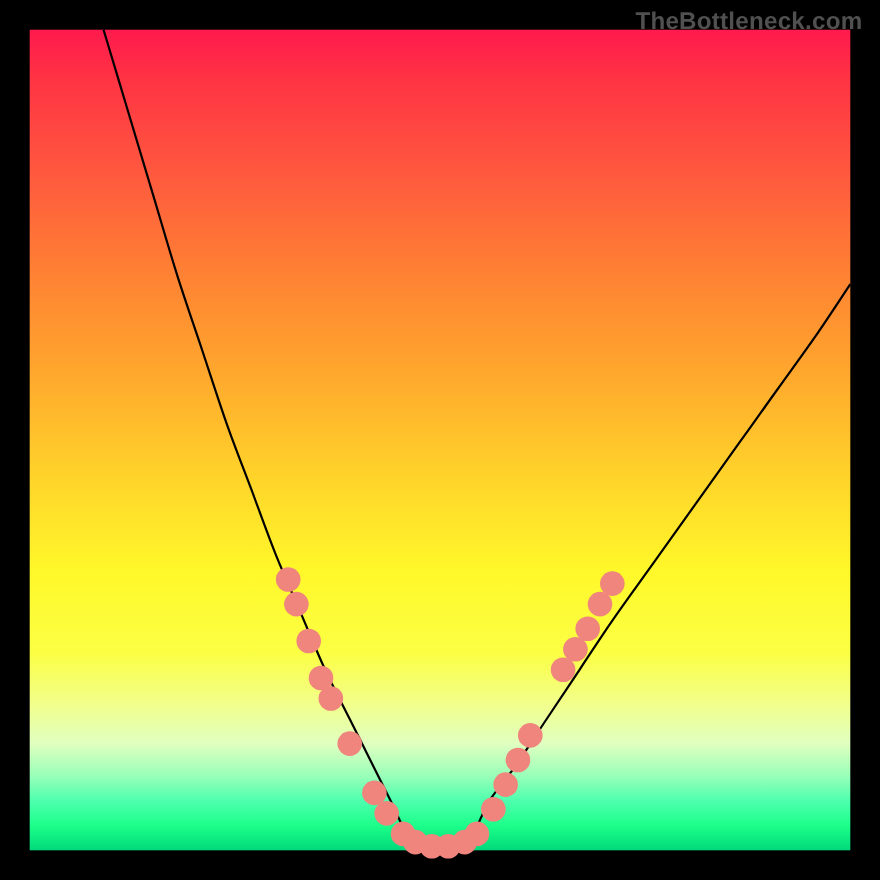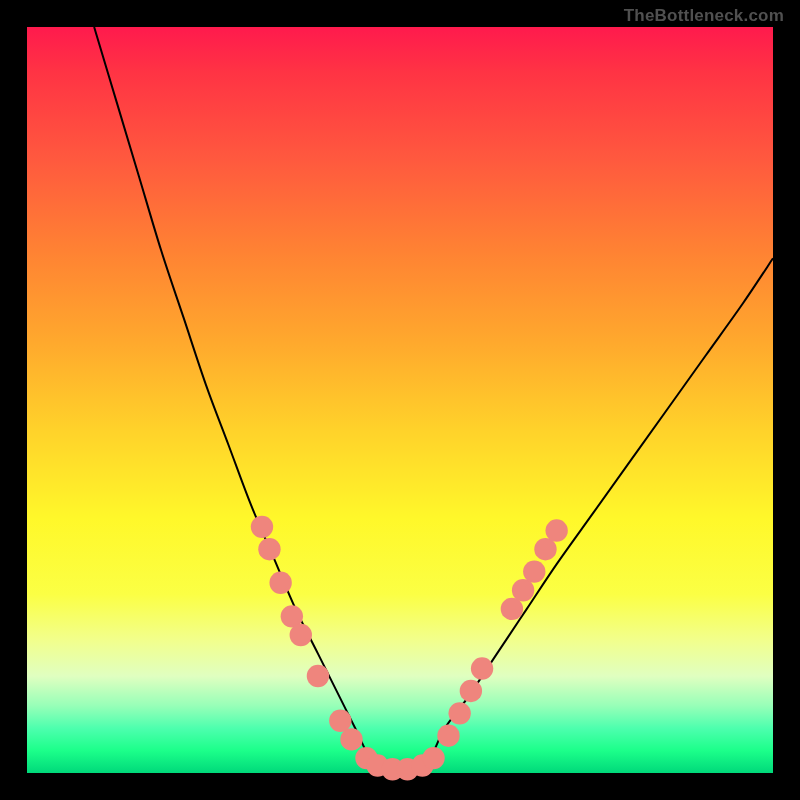--- a/index.html
+++ b/index.html
@@ -32,21 +32,21 @@
       #4dffae 94%,
       #1cff8a 97%,
       #00d97a 100%
     );
   }
   .watermark {
     position: absolute;
     top: 6px;
     right: 16px;
     color: #505050;
-    font-size: 17px;
+    font-size: 22px;
     font-weight: 600;
     letter-spacing: 0.2px;
     user-select: none;
   }
   svg.overlay {
     position: absolute;
     left: 0;
     top: 0;
     width: 746px;
     height: 746px;

